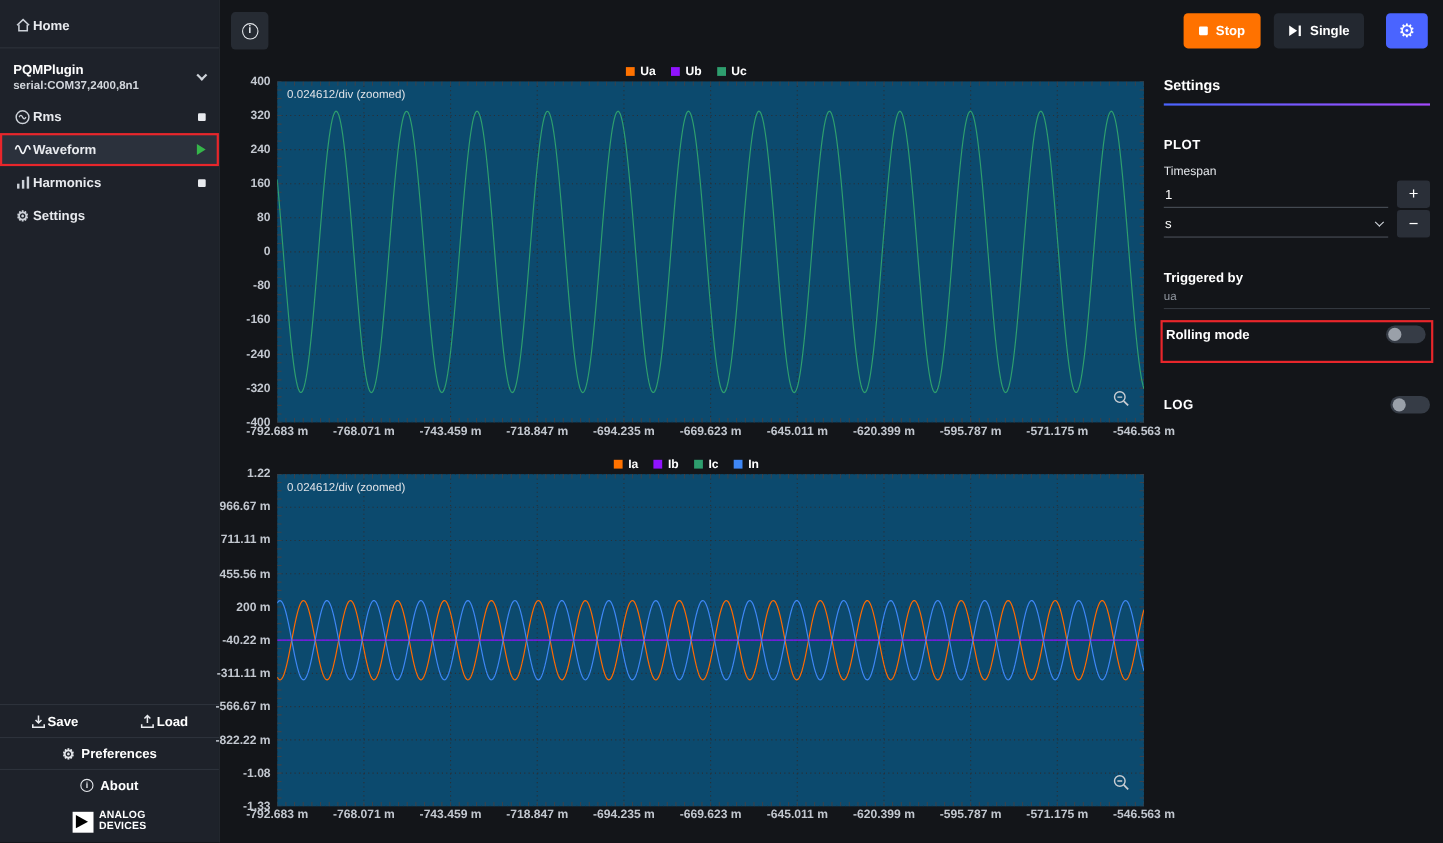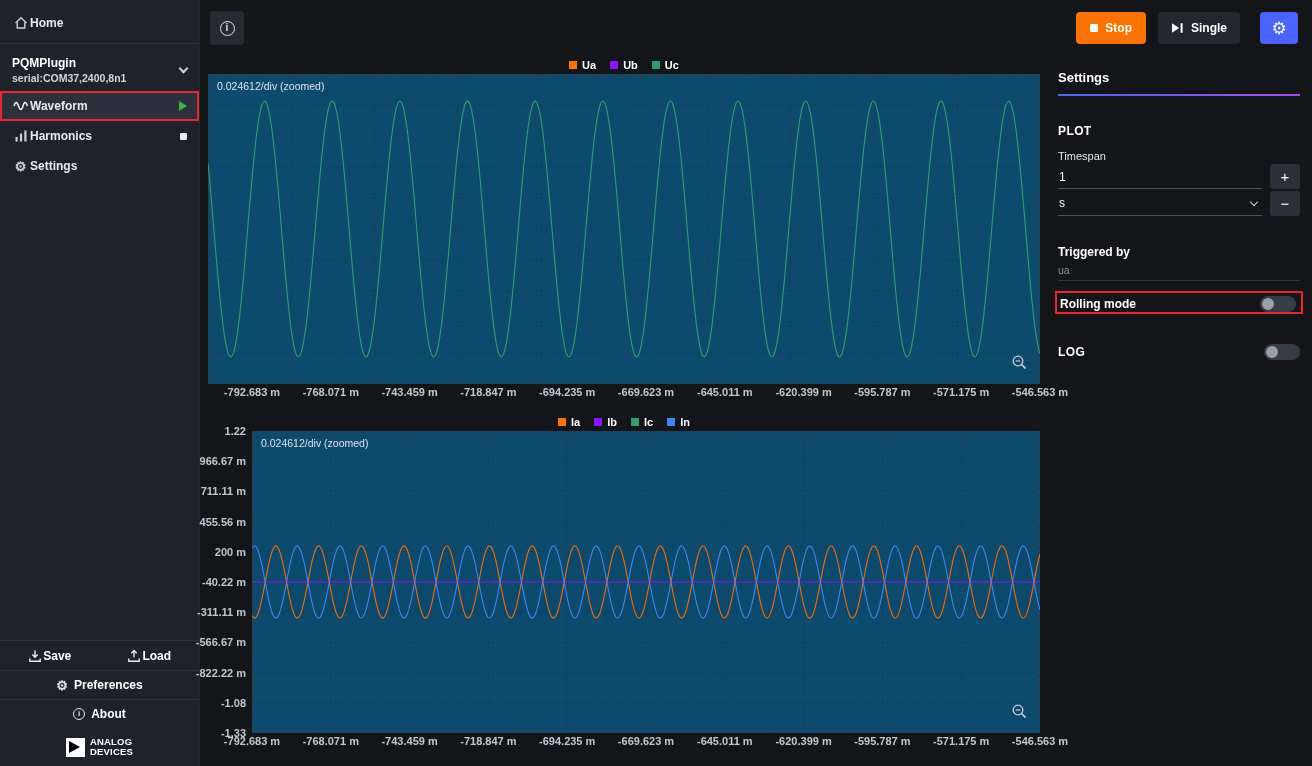--- a/index.html
+++ b/index.html
@@ -73,21 +73,21 @@
 .flabel{margin-top:12px;font-size:11px;color:#e3e6ea}
 .inrow{display:flex;align-items:flex-end;gap:8px;margin-top:2px}
 .incol{flex:1;min-width:0}
 .tsinput{width:100%;background:transparent;border:none;border-bottom:1px solid #4a4f58;color:#fff;font-size:12px;font-family:inherit;padding:4px 0 4px 1px;outline:none}
 .sbtn{width:30px;height:25px;background:#2a2f38;border:none;border-radius:3px;color:#fff;font-size:15px;display:flex;align-items:center;justify-content:center;cursor:pointer;font-family:inherit}
 .selrow{display:flex;align-items:center;justify-content:space-between;border-bottom:1px solid #4a4f58;padding:3px 3px 5px 1px;font-size:12px;color:#fff;cursor:pointer}
 .selrow .chev{width:6px;height:6px;border-width:1.6px;margin-top:-2px;margin-right:2px}
 .triglabel{margin-top:29px;font-size:12px;font-weight:bold}
 .trig-val{margin-top:5px;font-size:10.5px;color:#9298a1;border-bottom:1px solid #33383f;padding-bottom:4px;cursor:pointer}
 .toggle-row{display:flex;align-items:center;justify-content:space-between;margin-top:10px;font-size:12px;font-weight:bold}
-.toggle-row.red{border:2px solid #e8262b;padding:3px 5px 0 3px;margin-left:-3px;margin-right:-3px}
+.toggle-row.red{border:2px solid #e8262b;padding:3px 5px 16px 3px;margin-left:-3px;margin-right:-3px}
 .toggle{width:36px;height:16px;background:#363c46;border-radius:9px;position:relative;cursor:pointer;flex-shrink:0}
 .toggle .knob{position:absolute;left:2px;top:2px;width:12px;height:12px;border-radius:50%;background:#9aa0a9}
 .log-row{margin-top:30px;letter-spacing:.4px}
 svg{display:block}
 </style>
 </head>
 <body>
 
 <div class="app">
 
@@ -107,20 +107,30 @@
       <div class="sep"></div>
 
       <div class="plugin">
         <span class="col">
           <span class="t">PQMPlugin</span>
           <span class="s">serial:COM37,2400,8n1</span>
         </span>
         <span class="chev"></span>
       </div>
 
+      <div class="item">
+        <span class="ic">
+          <svg width="15" height="15" viewBox="0 0 15 15">
+              <circle cx="7.5" cy="7.5" r="5.8" fill="none" stroke="#ccd1d8" stroke-width="1.3"></circle>
+              <path d="M4.4 7.5 Q6 4.4 7.5 7.5 T10.6 7.5" fill="none" stroke="#ccd1d8" stroke-width="1.2"></path>
+            </svg>
+        </span>
+        <span class="lbl">Rms</span>
+        <span class="stop-sq"></span>
+      </div>
 
       <div class="item selected">
         <span class="ic">
           <svg width="16" height="12" viewBox="0 0 16 12">
               <path d="M1 6 Q3 -1 5.5 6 T10 6 T14.5 6" fill="none" stroke="#f2f4f7" stroke-width="1.5"></path>
             </svg>
         </span>
         <span class="lbl">Waveform</span>
         <span class="play-tri"></span>
       </div>
@@ -220,20 +230,33 @@
               <span class="lg-item">
                 <span class="lg-sq" style="background: rgb(144, 19, 254);"></span>
                 <span>Ub</span>
               </span>
               <span class="lg-item">
                 <span class="lg-sq" style="background: rgb(46, 158, 110);"></span>
                 <span>Uc</span>
               </span>
             </div>
           <div class="chart-body">
+            <div class="ylabels">
+                <div class="yl" style="top: 0%;">400</div>
+                <div class="yl" style="top: 10%;">320</div>
+                <div class="yl" style="top: 20%;">240</div>
+                <div class="yl" style="top: 30%;">160</div>
+                <div class="yl" style="top: 40%;">80</div>
+                <div class="yl" style="top: 50%;">0</div>
+                <div class="yl" style="top: 60%;">-80</div>
+                <div class="yl" style="top: 70%;">-160</div>
+                <div class="yl" style="top: 80%;">-240</div>
+                <div class="yl" style="top: 90%;">-320</div>
+                <div class="yl" style="top: 100%;">-400</div>
+              </div>
             <div class="plotwrap" style="height: 310px;">
               <svg class="plot" preserveAspectRatio="none" viewBox="0 0 800 310">
                   <line x1="0" y1="0.0" x2="800" y2="0.0" stroke="#2a2f36" stroke-width="1" stroke-dasharray="1,3"></line>
                   <line x1="0" y1="31.0" x2="800" y2="31.0" stroke="#2a2f36" stroke-width="1" stroke-dasharray="1,3"></line>
                   <line x1="0" y1="62.0" x2="800" y2="62.0" stroke="#2a2f36" stroke-width="1" stroke-dasharray="1,3"></line>
                   <line x1="0" y1="93.0" x2="800" y2="93.0" stroke="#2a2f36" stroke-width="1" stroke-dasharray="1,3"></line>
                   <line x1="0" y1="124.0" x2="800" y2="124.0" stroke="#2a2f36" stroke-width="1" stroke-dasharray="1,3"></line>
                   <line x1="0" y1="155.0" x2="800" y2="155.0" stroke="#2a2f36" stroke-width="1" stroke-dasharray="1,3"></line>
                   <line x1="0" y1="186.0" x2="800" y2="186.0" stroke="#2a2f36" stroke-width="1" stroke-dasharray="1,3"></line>
                   <line x1="0" y1="217.0" x2="800" y2="217.0" stroke="#2a2f36" stroke-width="1" stroke-dasharray="1,3"></line>

